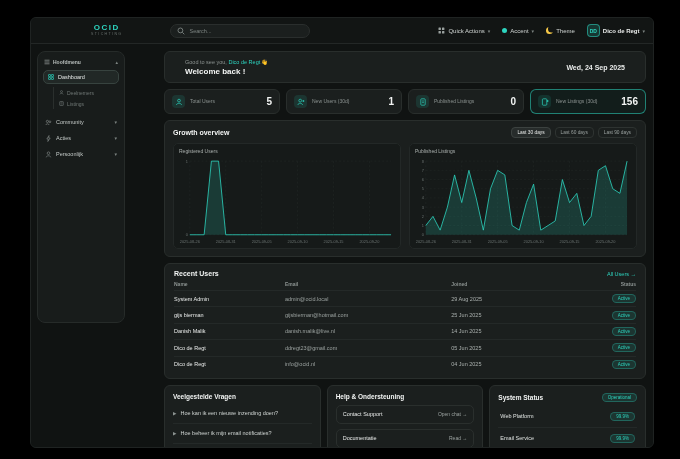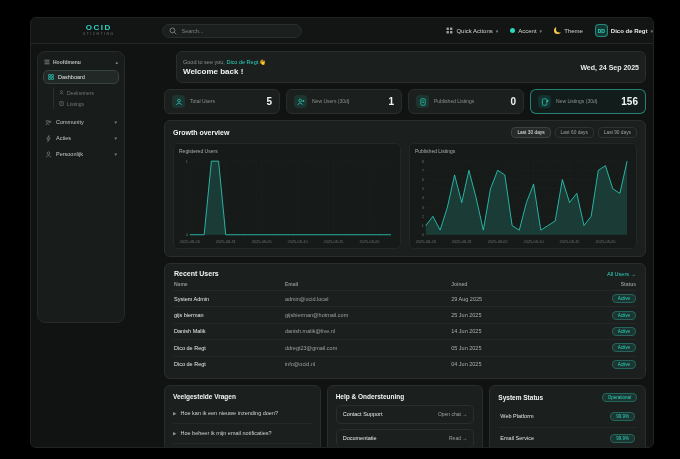--- a/index.html
+++ b/index.html
@@ -4,21 +4,21 @@
 <style>
   * { box-sizing: border-box; margin: 0; padding: 0; }
   html,body { width:680px; height:459px; background:#000; overflow:hidden;
     font-family:"Liberation Sans", sans-serif; }
   .app { position:absolute; left:30px; top:17px; width:624px; height:431px;
     background:#141817; border:1px solid #1f2322; border-radius:6px;
     display:flex; flex-direction:column; overflow:hidden; }
 
   
   .topbar { flex:0 0 26px; display:flex; align-items:center; background:#121514;
-    border-bottom:1px solid #232726; padding:0 0; }
+    border-bottom:1px solid #232726; padding:0 8px; }
   .logo { margin-left:52px; text-align:center; line-height:1; cursor:pointer; }
   .logo-title { color:#2dd4bf; font-weight:bold; font-size:8px; letter-spacing:1.5px; }
   .logo-sub { color:#6b7370; font-size:3.5px; letter-spacing:1.4px; margin-top:1px; }
   .search { margin-left:48px; width:140px; height:14px; background:#1b1f1e;
     border:1px solid #2a2e2d; border-radius:7px; display:flex; align-items:center;
     padding:0 6px; gap:4px; }
   .search input { background:transparent; border:0; outline:0; color:#cfd4d2;
     font-size:5.5px; width:100%; font-family:inherit; }
   .search input::placeholder { color:#7d8482; }
   .top-right { margin-left:auto; display:flex; align-items:center; gap:12px; }
@@ -54,21 +54,21 @@
     color:#c3c9c7; padding:4.5px 3px; cursor:pointer; }
   .side-group .chev { margin-left:auto; }
   .sicon { flex:0 0 auto; display:flex; align-items:center; justify-content:center; }
 
   .main { flex:1; padding:7px 7px 0 33px; display:flex; flex-direction:column;
     gap:6px; overflow:hidden; min-width:0; }
   .panel { background:#1b1f1e; border:1px solid #292e2c; border-radius:6px; }
 
   
   .welcome { flex:0 0 32px; display:flex; align-items:center;
-    justify-content:space-between; padding:5px 6px;margin-left:12px; }
+    justify-content:space-between; padding:5px 20px; }
   .greet { font-size:5.5px; color:#8b9290; }
   .greet .gname { color:#2dd4bf; }
   .wtitle { font-size:8px; font-weight:bold; color:#f2f4f3; margin-top:2px; }
   .wdate { font-size:7px; font-weight:bold; color:#e8eae9; }
 
   
   .stats { flex:0 0 25px; display:flex; gap:6px; }
   .stat { flex:1; display:flex; align-items:center; gap:5px; padding:0 7px; }
   .stat-icon { width:13px; height:13px; border-radius:4px;
     background:rgba(45,212,191,.12); display:flex; align-items:center;

